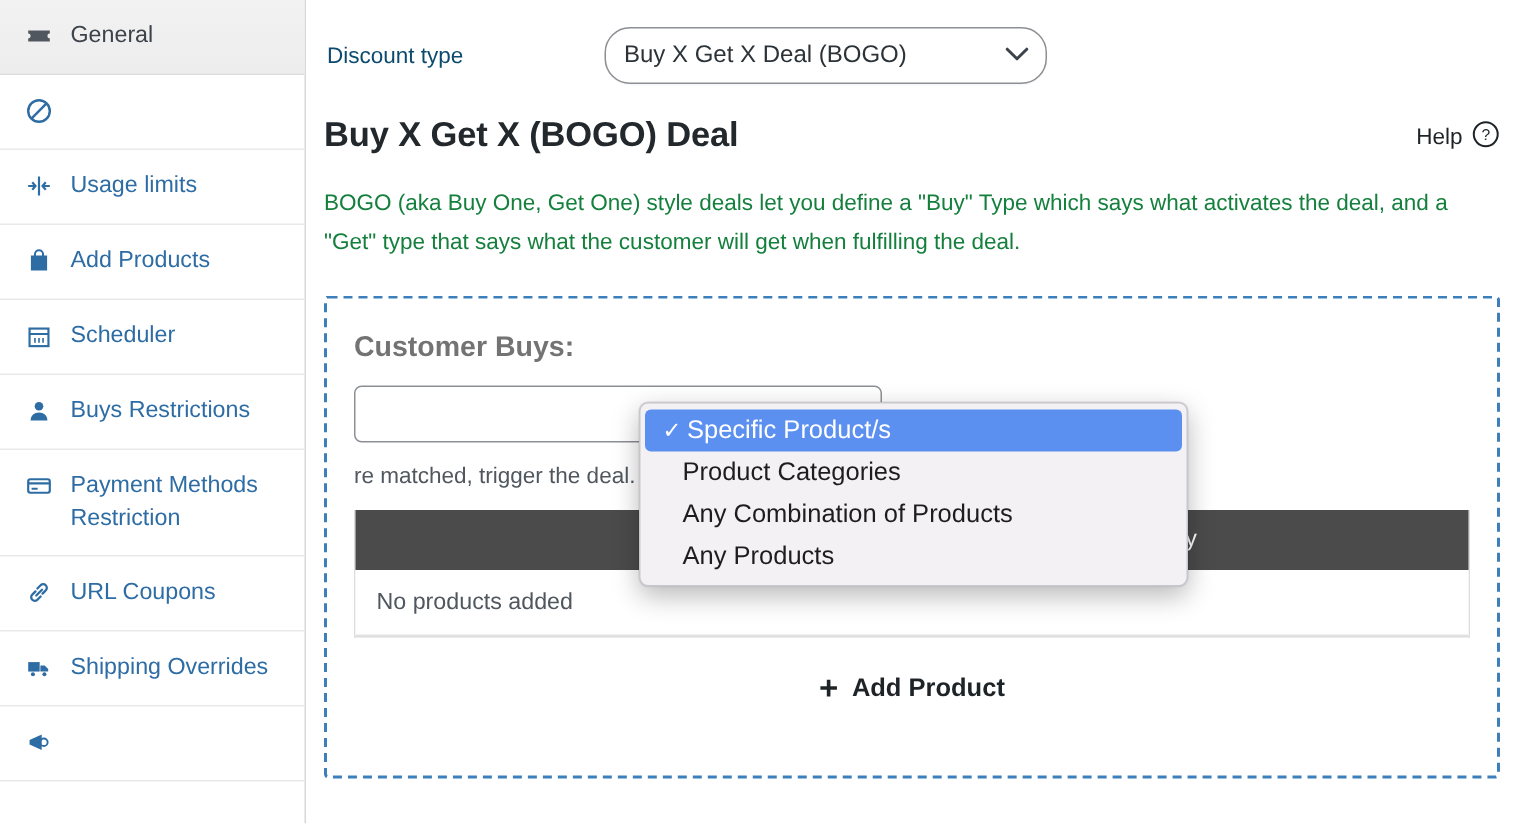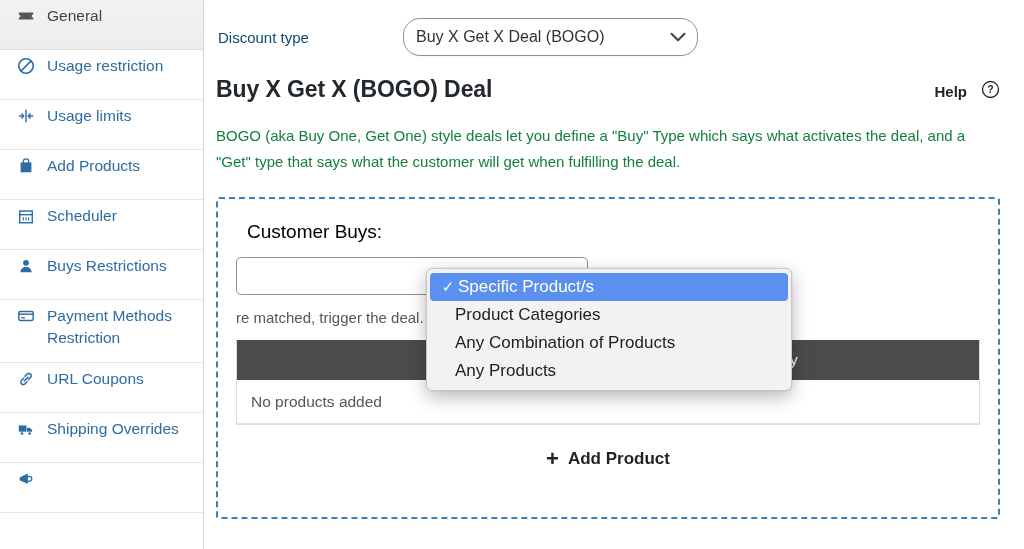--- a/index.html
+++ b/index.html
@@ -25,21 +25,21 @@
     height: 549px;
     background: #ffffff;
     border-right: 1px solid #d8d8d8;
     position: relative;
     overflow: hidden;
   }
   .side-item {
     display: flex;
     align-items: flex-start;
     gap: 11px;
-    padding: 5px 14px 13px 16px;
+    padding: 13px 14px 13px 16px;
     border-bottom: 1px solid #e9e9e9;
     color: #2e6ca4;
     font-size: 15.5px;
     line-height: 22px;
     cursor: pointer;
     min-height: 50px;
   }
   .side-item.active {
     background: linear-gradient(to bottom, #f2f2f2, #ededed);
     color: #3c434a;
@@ -107,49 +107,48 @@
   }
   .sec-title {
     font-size: 23px;
     font-weight: bold;
     color: #23282d;
     letter-spacing: -0.1px;
   }
   .help {
     display: flex;
     align-items: center;
-    gap: 14px;
+    gap: 6px;
     font-size: 15px;
     color: #1d2327;
     cursor: pointer;
     padding-top: 4px;
-    font-weight: bold;
   }
   .desc {
     margin-top: 20px;
     font-size: 15px;
     line-height: 26px;
     color: #15803d;
     max-width: 790px;
   }
 
   
   .dashed {
     margin-top: 22px;
     border: 2px dashed #3d7fba;
     border-radius: 3px;
     height: 322px;
     padding: 18px 18px 0 18px;
     position: relative;
   }
   .panel-title {
     font-size: 19px;
-    font-weight: normal;
-    color: #000000;
-    margin: 4px 0 14px 11px;
+    font-weight: bold;
+    color: #737373;
+    margin: 4px 0 14px 0;
   }
   .row-select {
     display: flex;
     align-items: center;
     gap: 10px;
   }
   .sel2 {
     position: relative;
     width: 352px;
     height: 38px;
@@ -269,21 +268,20 @@
       <span class="lbl">General</span>
     </div>
 
     <div class="side-item">
       <span class="ico">
         <svg width="18" height="18" viewBox="0 0 20 20">
             <circle cx="10" cy="10" r="8" fill="none" stroke="#2e6ca4" stroke-width="1.8"></circle>
             <line x1="4.6" y1="15.4" x2="15.4" y2="4.6" stroke="#2e6ca4" stroke-width="1.8"></line>
           </svg>
       </span>
-      <span class="lbl">Usage restriction</span>
     </div>
 
     <div class="side-item">
       <span class="ico">
         <svg width="18" height="18" viewBox="0 0 20 20">
           <line x1="10" y1="3" x2="10" y2="17" stroke="#2e6ca4" stroke-width="1.6"></line>
           <line x1="2" y1="10" x2="7" y2="10" stroke="#2e6ca4" stroke-width="1.6"></line>
           <polyline points="5,7.2 7.4,10 5,12.8" fill="none" stroke="#2e6ca4" stroke-width="1.6"></polyline>
           <line x1="18" y1="10" x2="13" y2="10" stroke="#2e6ca4" stroke-width="1.6"></line>
           <polyline points="15,7.2 12.6,10 15,12.8" fill="none" stroke="#2e6ca4" stroke-width="1.6"></polyline>

